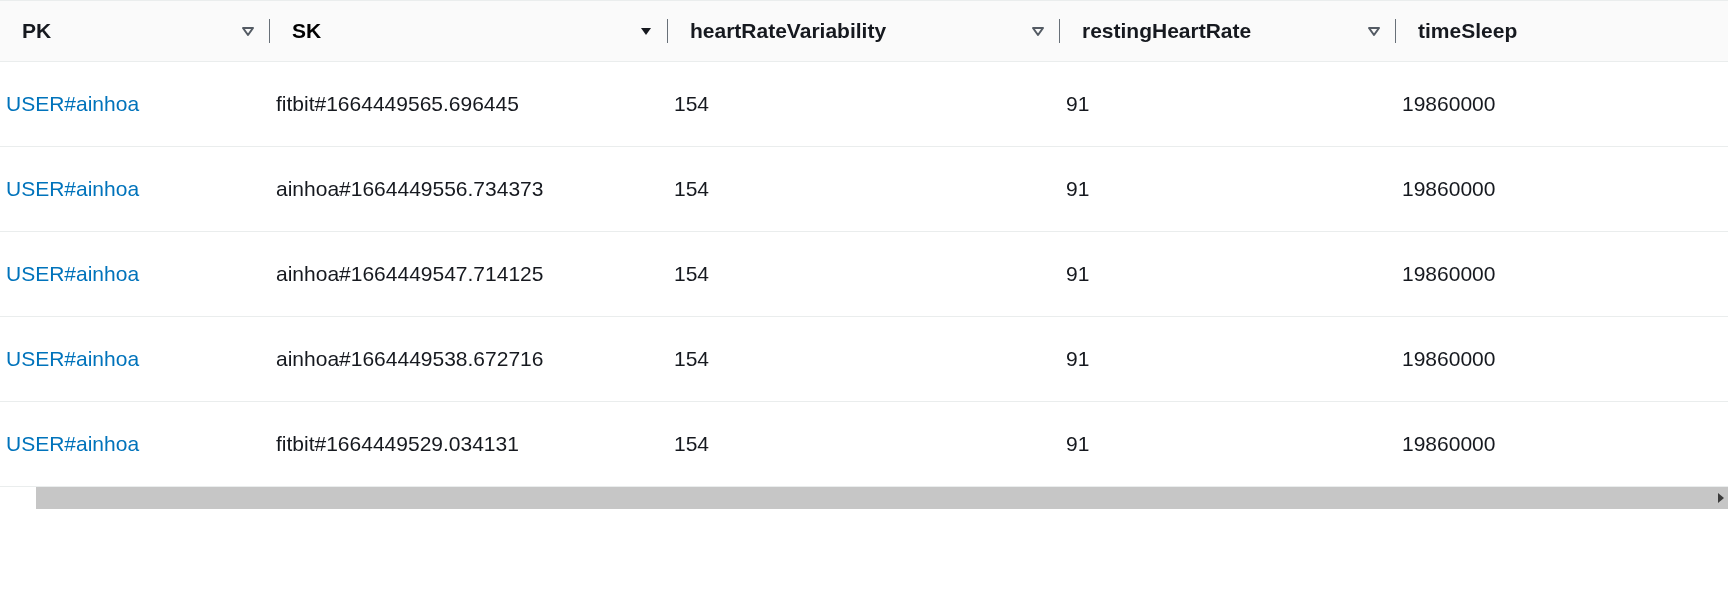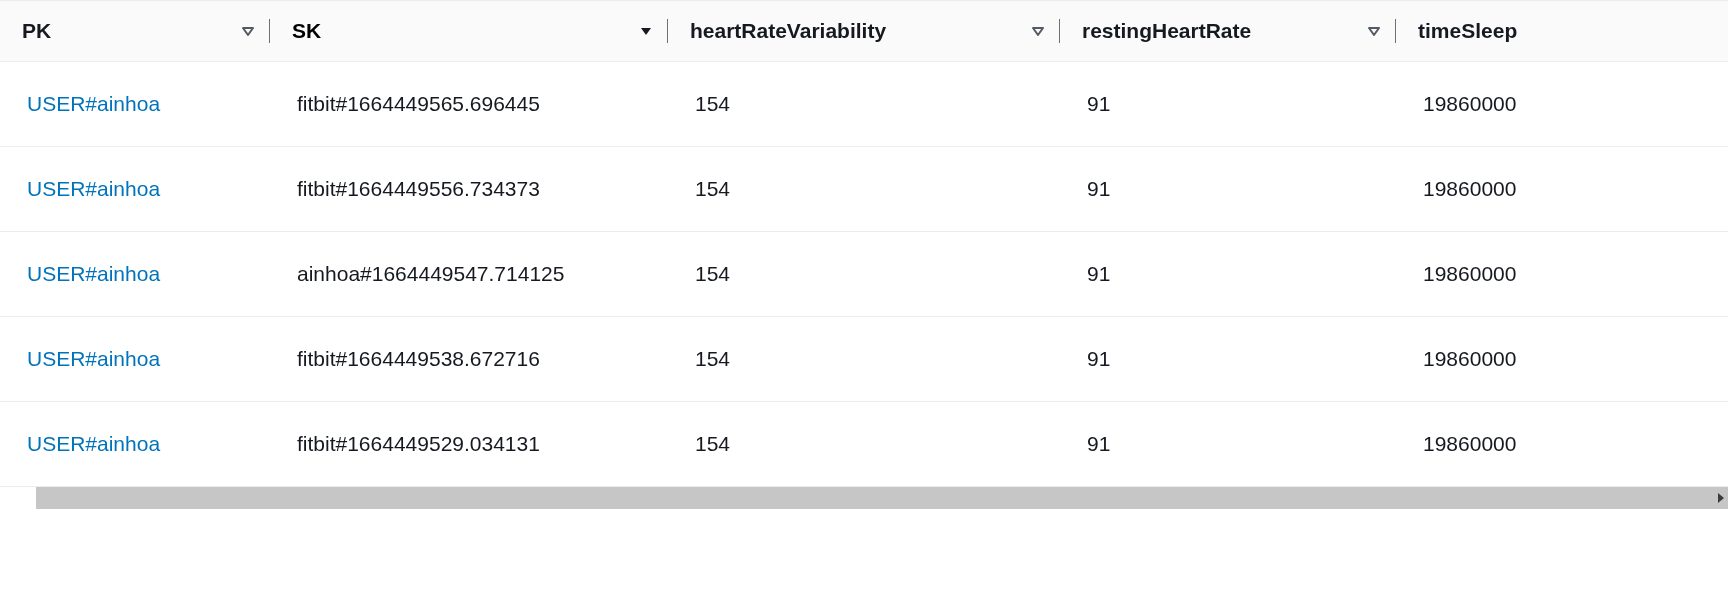--- a/index.html
+++ b/index.html
@@ -58,21 +58,21 @@
     }
     .sort-icon {
       flex: 0 0 auto;
       display: inline-flex;
       align-items: center;
     }
     .table tbody tr {
       border-bottom: 1px solid #eaeded;
     }
     .table td {
-      padding: 30px 14px 30px 27px;
+      padding: 30px 14px 30px 6px;
       font-size: 21px;
       color: #16191f;
       white-space: nowrap;
       overflow: hidden;
       text-overflow: ellipsis;
       vertical-align: middle;
     }
     .table td.link {
       color: #0073bb;
     }
@@ -168,35 +168,35 @@
   <tbody>
     <tr>
       <td class="link"><a>USER#ainhoa</a></td>
       <td>fitbit#1664449565.696445</td>
       <td>154</td>
       <td>91</td>
       <td>19860000</td>
     </tr>
     <tr>
       <td class="link"><a>USER#ainhoa</a></td>
-      <td>fitbit#1664449556.734373</td>
+      <td>ainhoa#1664449556.734373</td>
       <td>154</td>
       <td>91</td>
       <td>19860000</td>
     </tr>
     <tr>
       <td class="link"><a>USER#ainhoa</a></td>
       <td>ainhoa#1664449547.714125</td>
       <td>154</td>
       <td>91</td>
       <td>19860000</td>
     </tr>
     <tr>
       <td class="link"><a>USER#ainhoa</a></td>
-      <td>fitbit#1664449538.672716</td>
+      <td>ainhoa#1664449538.672716</td>
       <td>154</td>
       <td>91</td>
       <td>19860000</td>
     </tr>
     <tr>
       <td class="link"><a>USER#ainhoa</a></td>
       <td>fitbit#1664449529.034131</td>
       <td>154</td>
       <td>91</td>
       <td>19860000</td>

